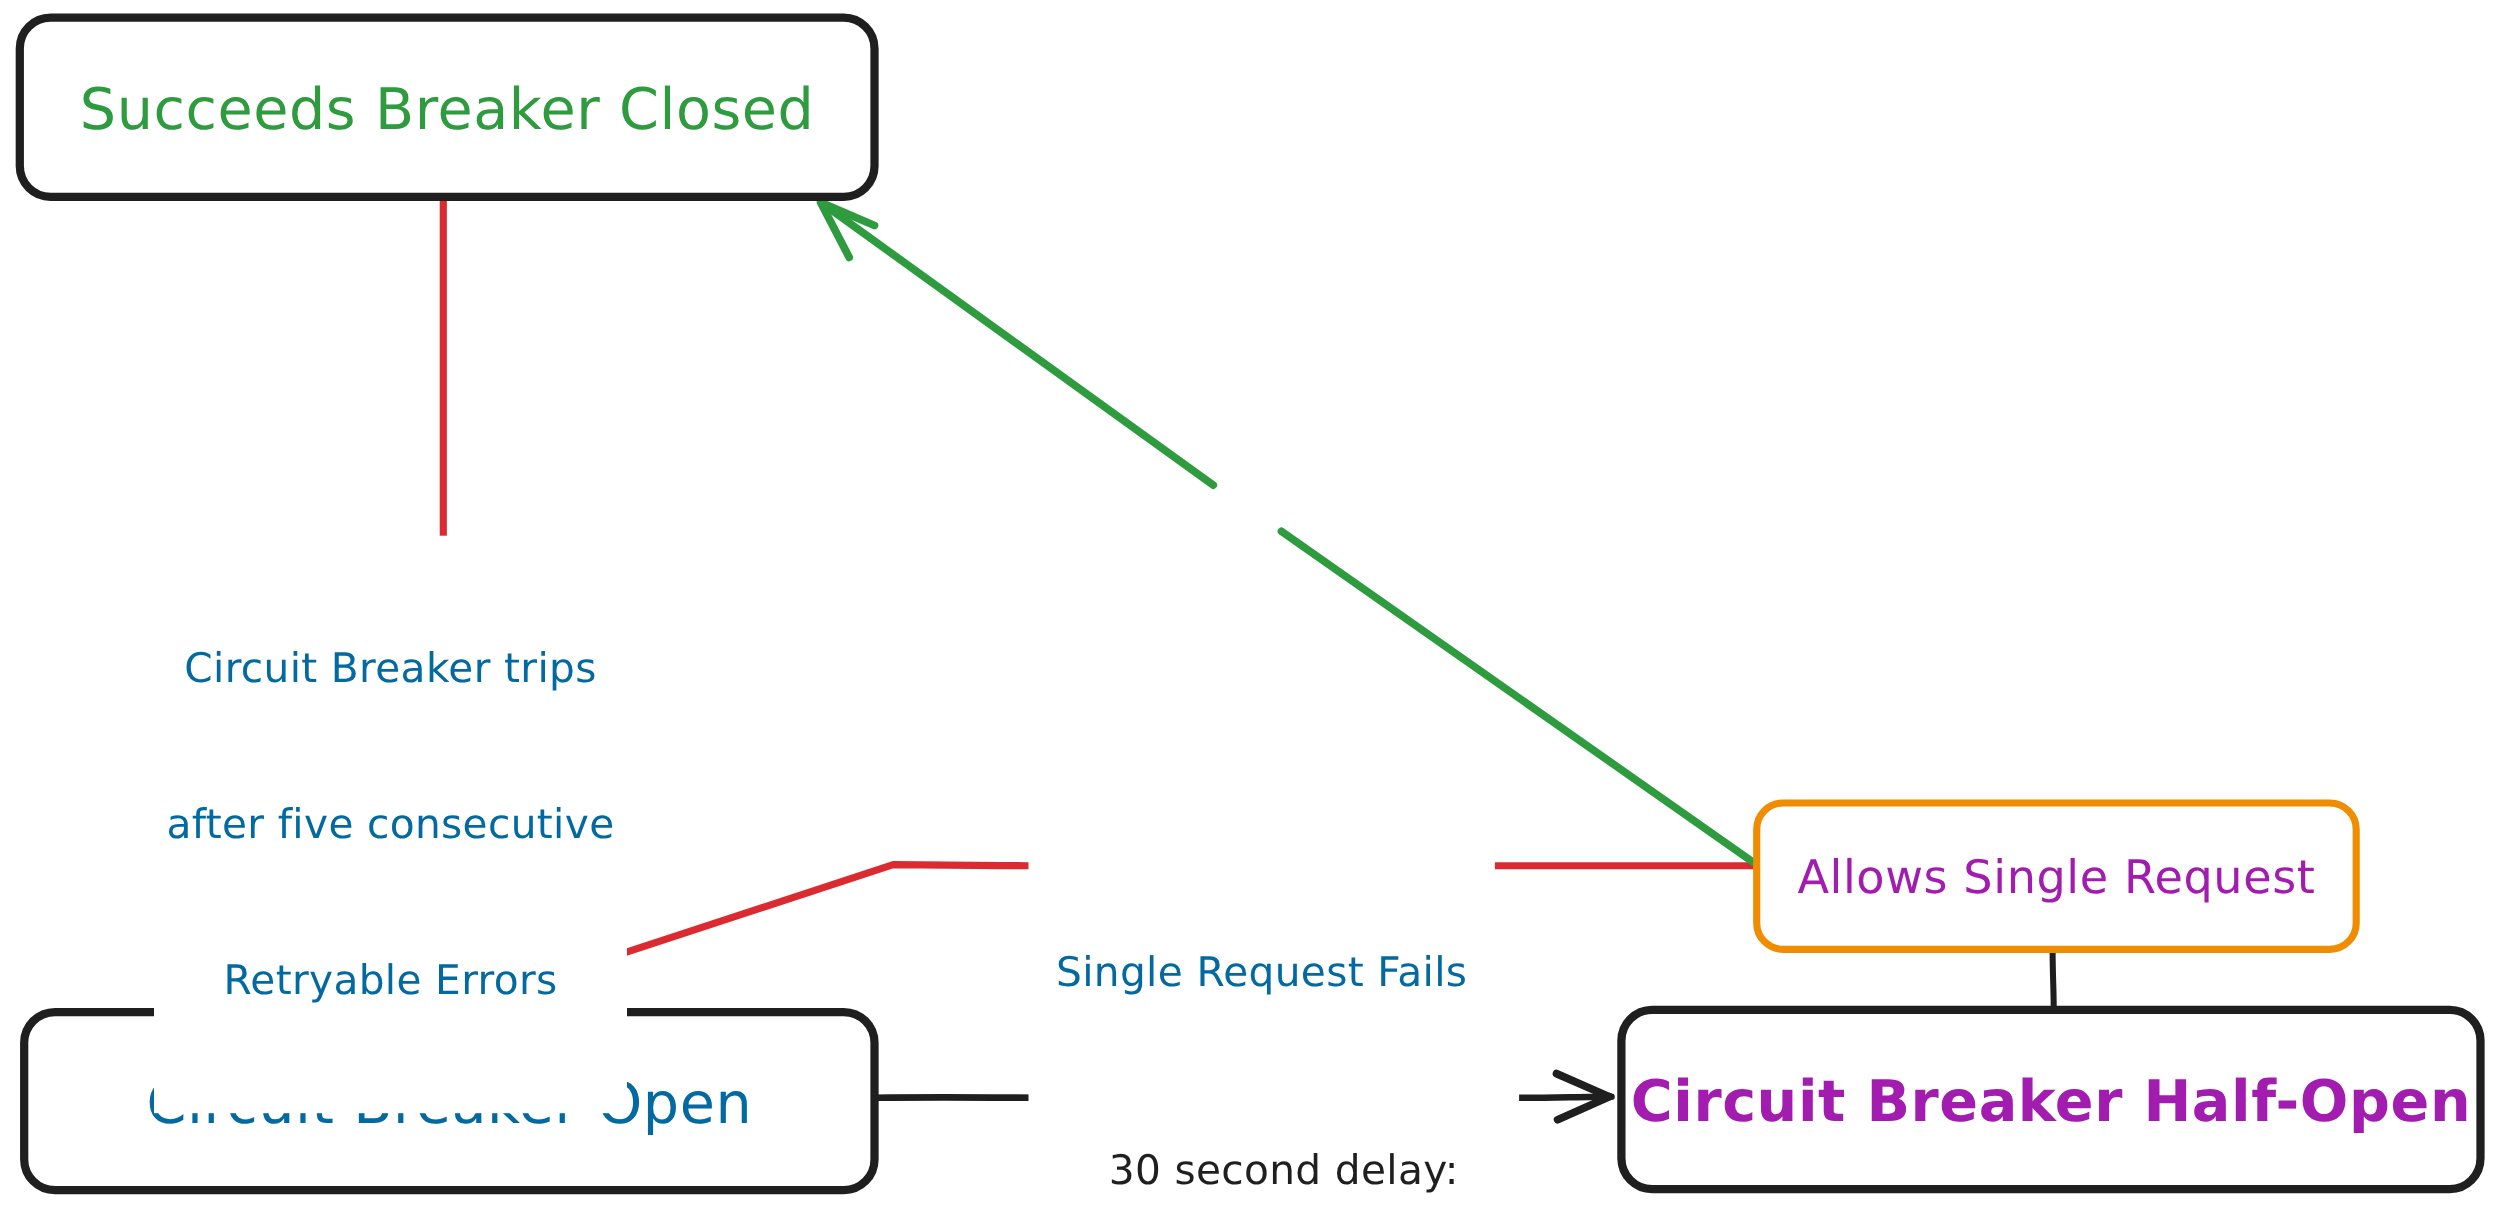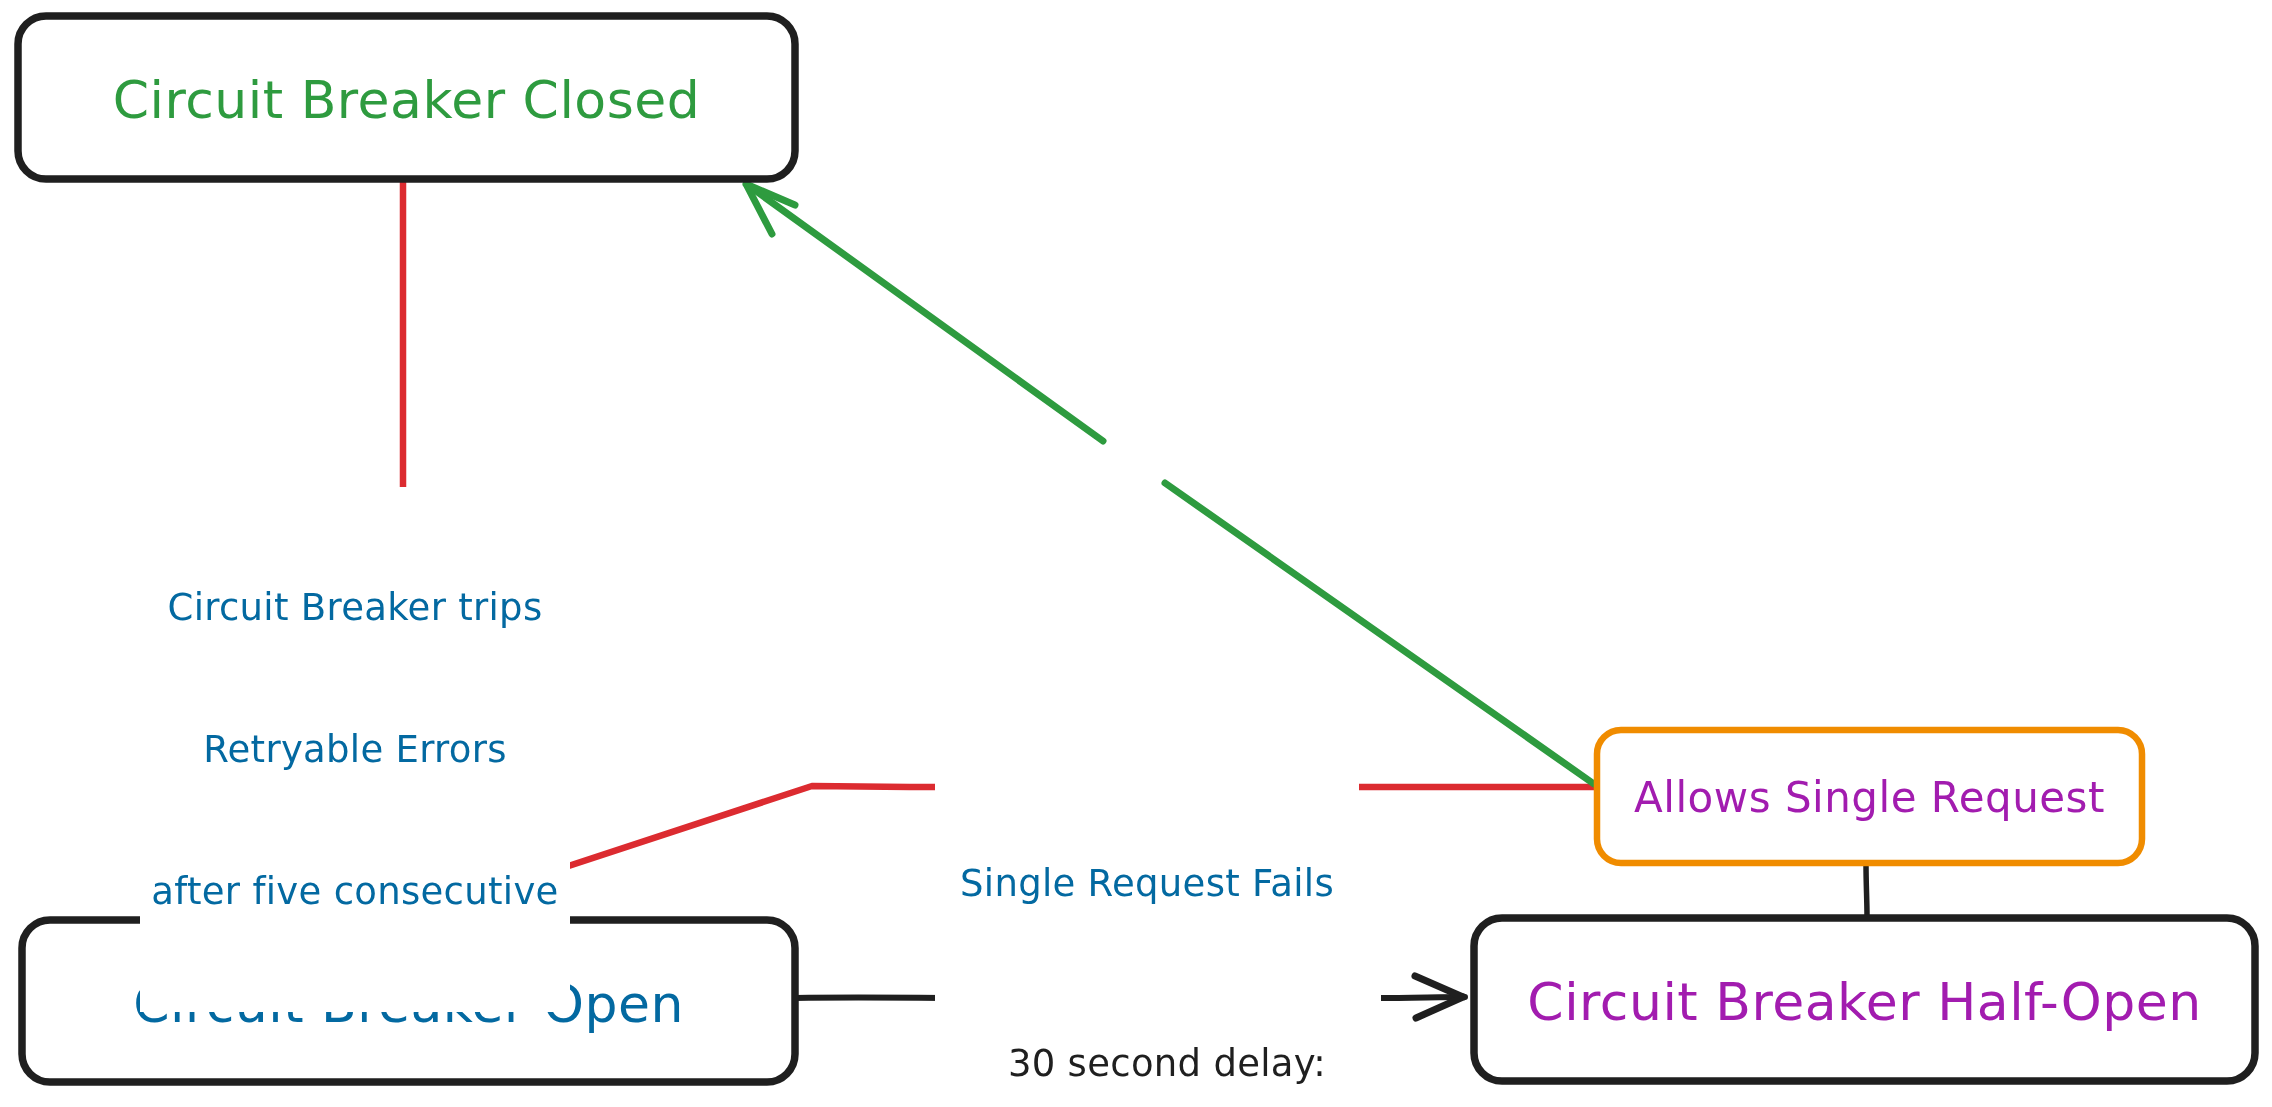--- a/index.html
+++ b/index.html
@@ -95,32 +95,32 @@
 
     <g>
       <rect x="1474" y="918" width="781" height="163" rx="28" ry="28" fill="#ffffff" stroke="#1f1f1f" stroke-width="7.5"></rect>
     </g>
 
     <g>
       <rect x="1597" y="730" width="545" height="133" rx="24" ry="24" fill="#ffffff" stroke="#F08C00" stroke-width="6.5"></rect>
     </g>
   </svg>
 
-  <div class="node-label lbl-green" style="left:18px; top:70px; width:777px;">Circuit Breaker Closed</div>
+  <div class="node-label lbl-green" style="left:18px; top:70px; width:777px;">Succeeds Breaker Closed</div>
 
   <div class="node-label lbl-red" style="left:22px; top:974px; width:773px;">Circuit Breaker Open</div>
 
-  <div class="node-label lbl-orange" style="left:1474px; top:972px; width:781px;">Circuit Breaker Half-Open</div>
+  <div class="node-label lbl-orange" style="left:1474px; top:972px; width:781px;font-weight:bold;">Circuit Breaker Half-Open</div>
 
   <div class="node-label lbl-orange" style="left:1597px; top:773px; width:545px; font-size:42px;">Allows Single Request</div>
 
   <div class="edge-label lbl-red with-bg" style="left:140px; top:487px; width:430px;">
     <div>Circuit Breaker trips</div>
+    <div>after five consecutive</div>
     <div>Retryable Errors</div>
-    <div>after five consecutive</div>
   </div>
 
 
   <div class="edge-label lbl-red with-bg" style="left:935px; top:763px; width:424px;">
     <div>Single Request Fails</div>
   </div>
 
   <div class="edge-label lbl-black with-bg" style="left:953px; top:943px; width:428px;">
     <div>30 second delay:</div>
     

